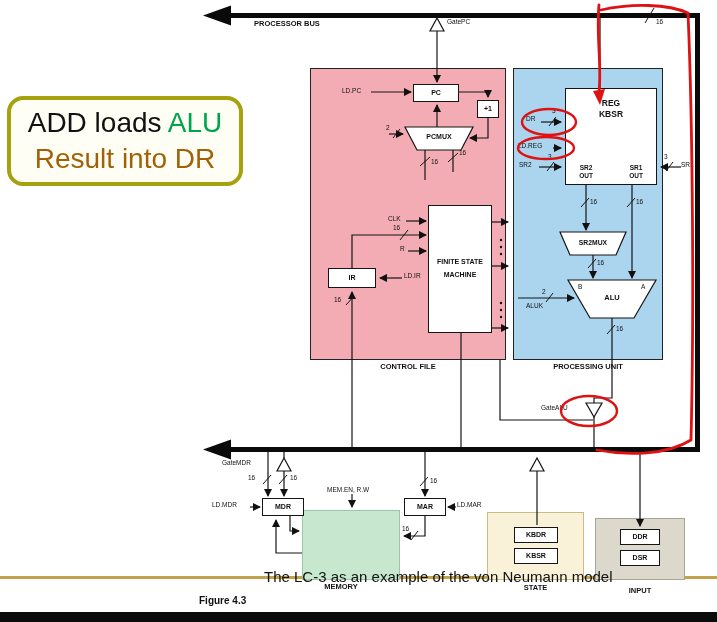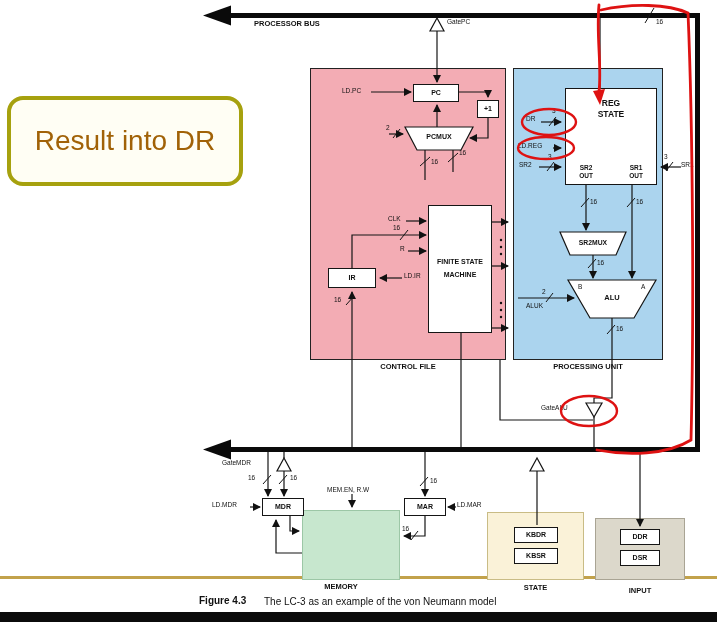--- a/index.html
+++ b/index.html
@@ -161,21 +161,21 @@
   </div>
   <div class="box" style="left:477px;top:100px;width:22px;height:18px">
     <span>+1</span>
   </div>
   <div class="box fsm-box" style="left:428px;top:205px;width:64px;height:128px">FINITE STATE MACHINE</div>
   <div class="box" style="left:328px;top:268px;width:48px;height:20px">
     <span>IR</span>
   </div>
 
   <div class="box rf" style="left:565px;top:88px;width:92px;height:97px">
-    <div class="rf-name">REG STATE</div>
+    <div class="rf-name">REG KBSR</div>
     <div class="rf-port" style="left:6px">SR2 OUT</div>
     <div class="rf-port" style="right:6px">SR1 OUT</div>
   </div>
 
   <div class="box" style="left:262px;top:498px;width:42px;height:18px">
     <span>MDR</span>
   </div>
   <div class="box" style="left:404px;top:498px;width:42px;height:18px">
     <span>MAR</span>
   </div>
@@ -235,32 +235,35 @@
   <div class="lbl" style="left:327px;top:486px">MEM.EN, R.W</div>
   <div class="lbl" style="left:430px;top:477px">16</div>
   <div class="lbl" style="left:457px;top:501px">LD.MAR</div>
   <div class="lbl" style="left:402px;top:525px">16</div>
 
   <div class="lbl b big c" style="left:292px;top:583px;width:98px">MEMORY</div>
   <div class="lbl b big c" style="left:487px;top:584px;width:97px">STATE</div>
   <div class="lbl b big c" style="left:595px;top:587px;width:90px">INPUT</div>
 
   <div class="caption" style="left:199px;top:595px;font-size:10px;font-weight:700">Figure 4.3</div>
-  <div class="caption" style="left:264px;top:596px;font-size:10px">The LC-3 as an example of the von Neumann model</div>
+  <div class="caption" style="left:264px;top:568px;font-size:15px">The LC-3 as an example of the von Neumann model</div>
 
   <svg class="svg-red" width="717" height="622" viewBox="0 0 717 622">
     <g stroke="#DE1212" stroke-width="2.8" fill="none" stroke-linecap="round">
       <path d="M601,10 C632,3 668,4 688,13 C693,130 694,320 691,440 C667,455 628,456 597,450"></path>
       <path d="M599,5 C596,35 602,65 599,92"></path>
     </g>
     <polygon points="593,91 605,89 600,105" fill="#DE1212"></polygon>
     <g stroke="#DE1212" stroke-width="2.4" fill="none">
       <ellipse cx="549" cy="122" rx="27" ry="13"></ellipse>
       <ellipse cx="546" cy="148" rx="28" ry="11"></ellipse>
       <ellipse cx="589" cy="411" rx="28" ry="15"></ellipse>
     </g>
   </svg>
 
   <div class="callout">
+    <div>
+      <span>ADD loads </span><span class="green">ALU</span>
+    </div>
     <div class="blue">Result into DR</div>
   </div>
 
 </div>
 
 </body></html>

